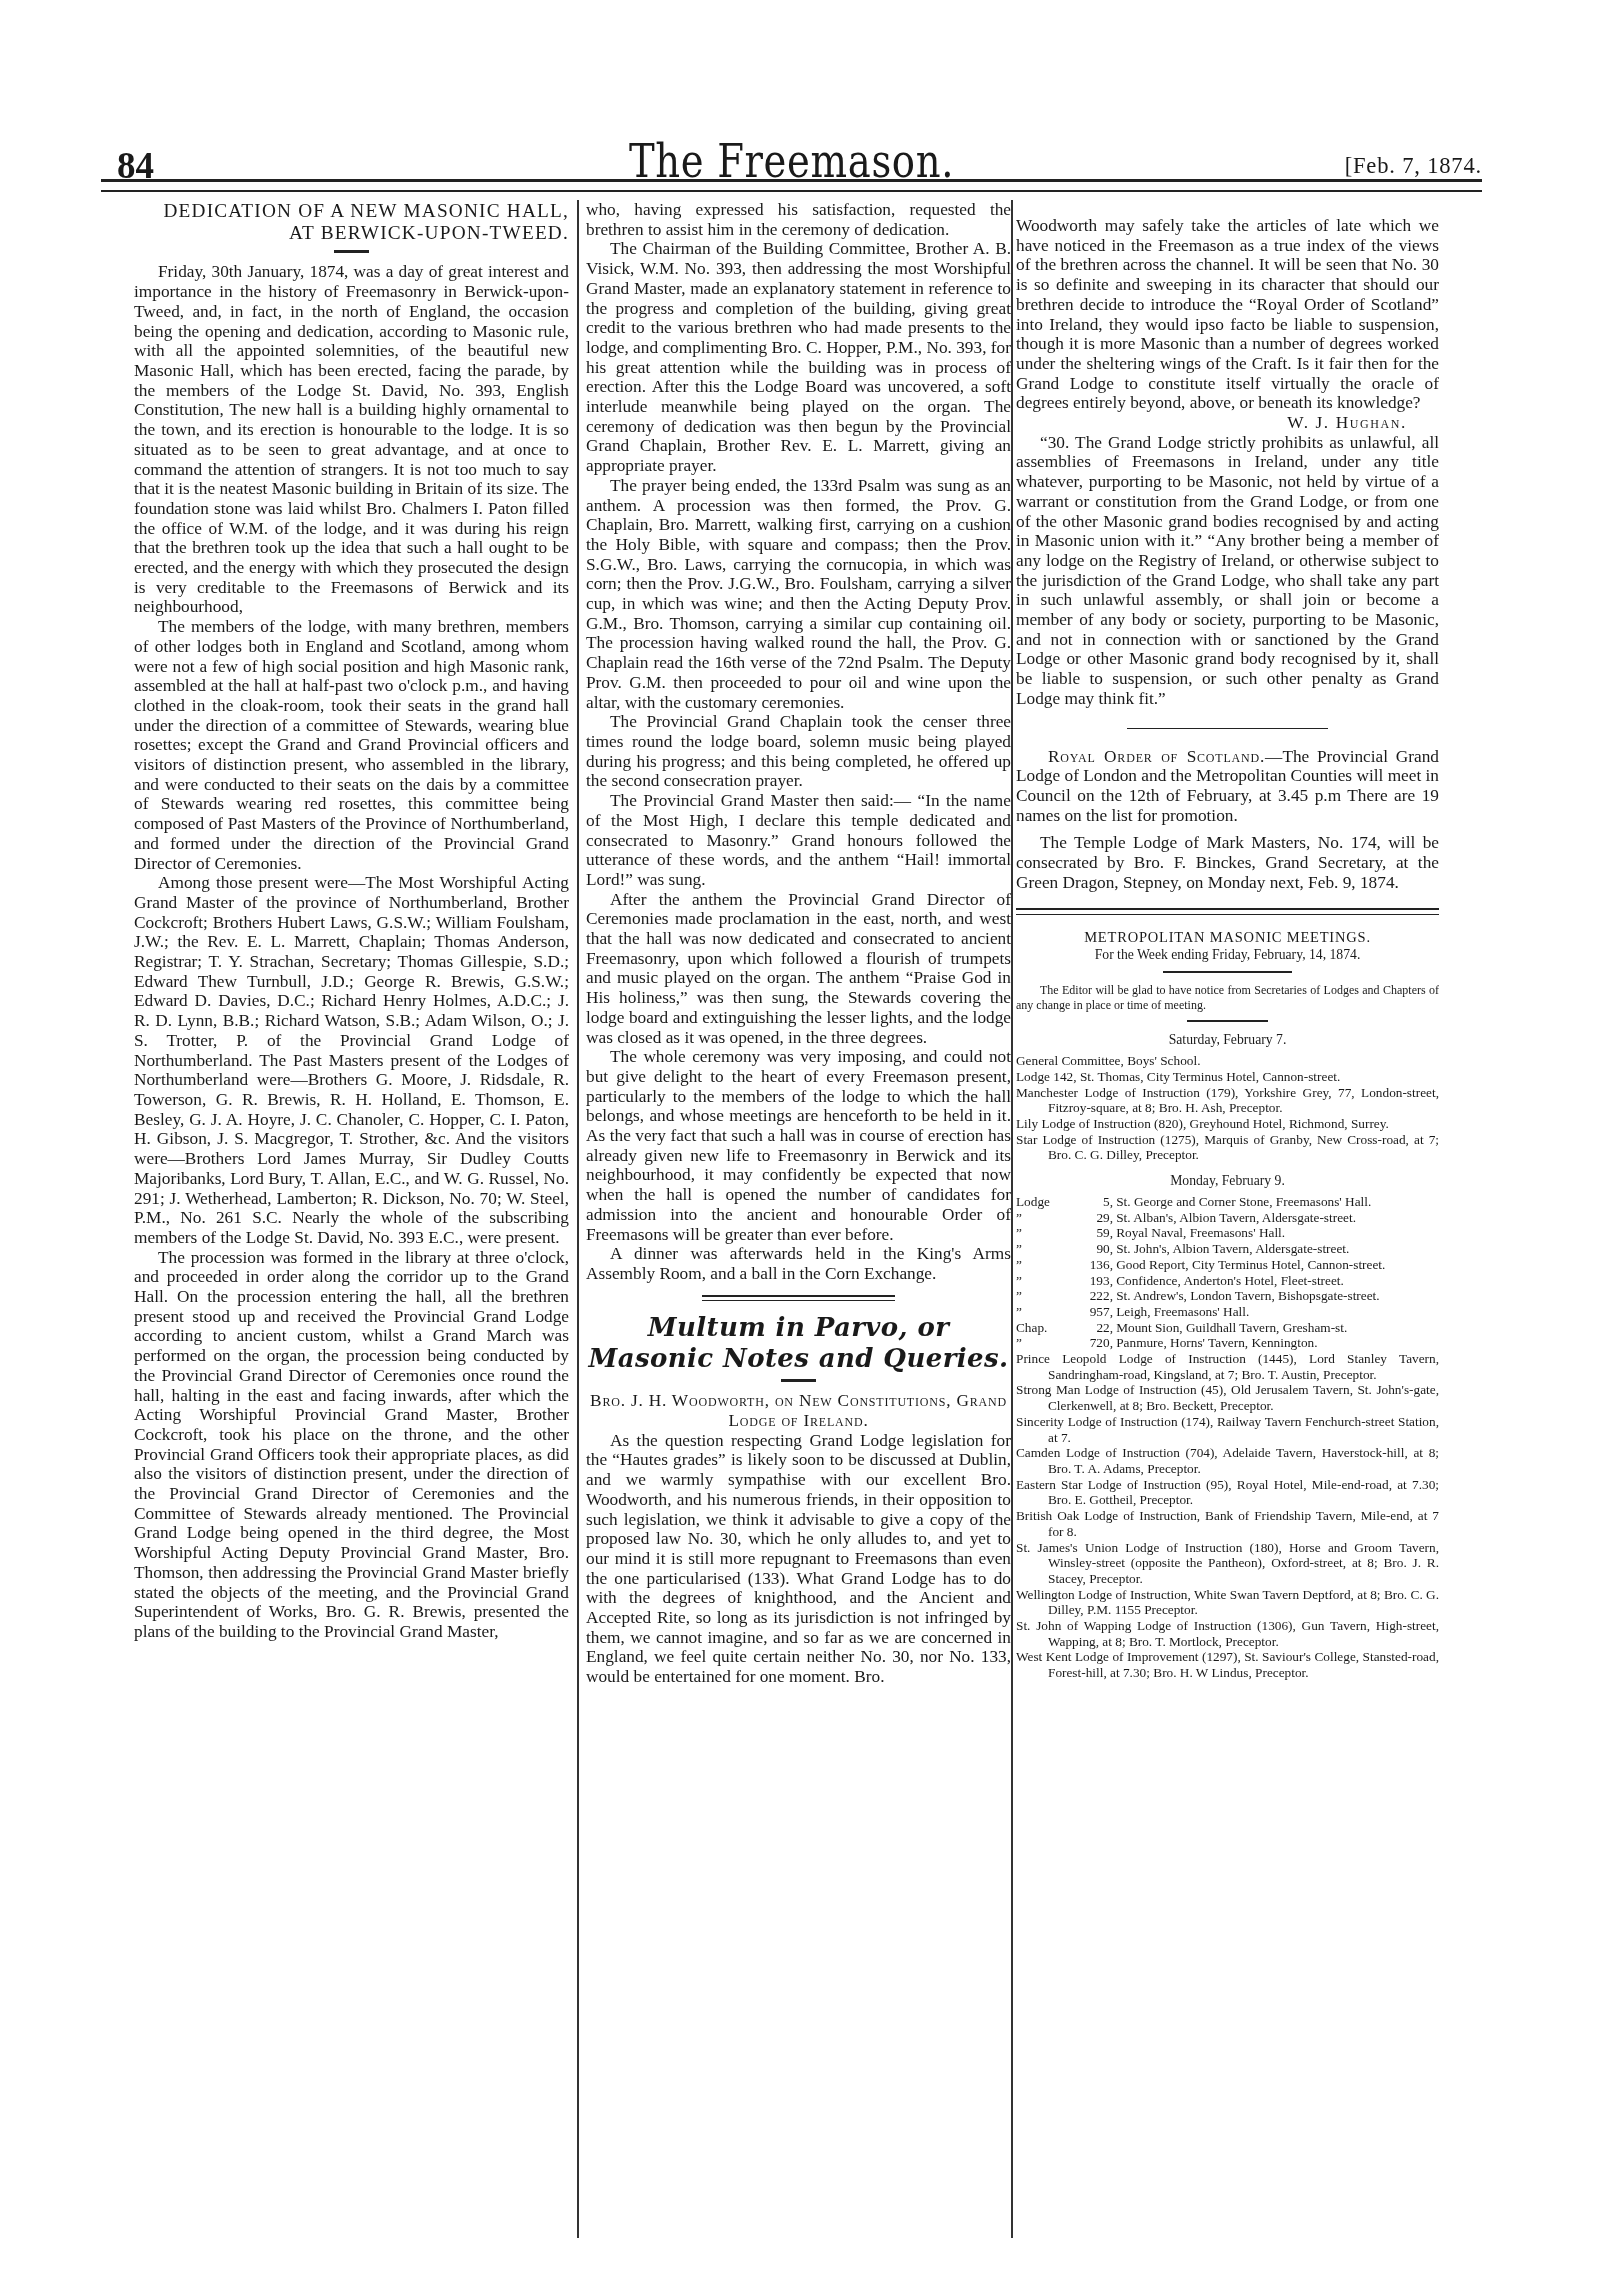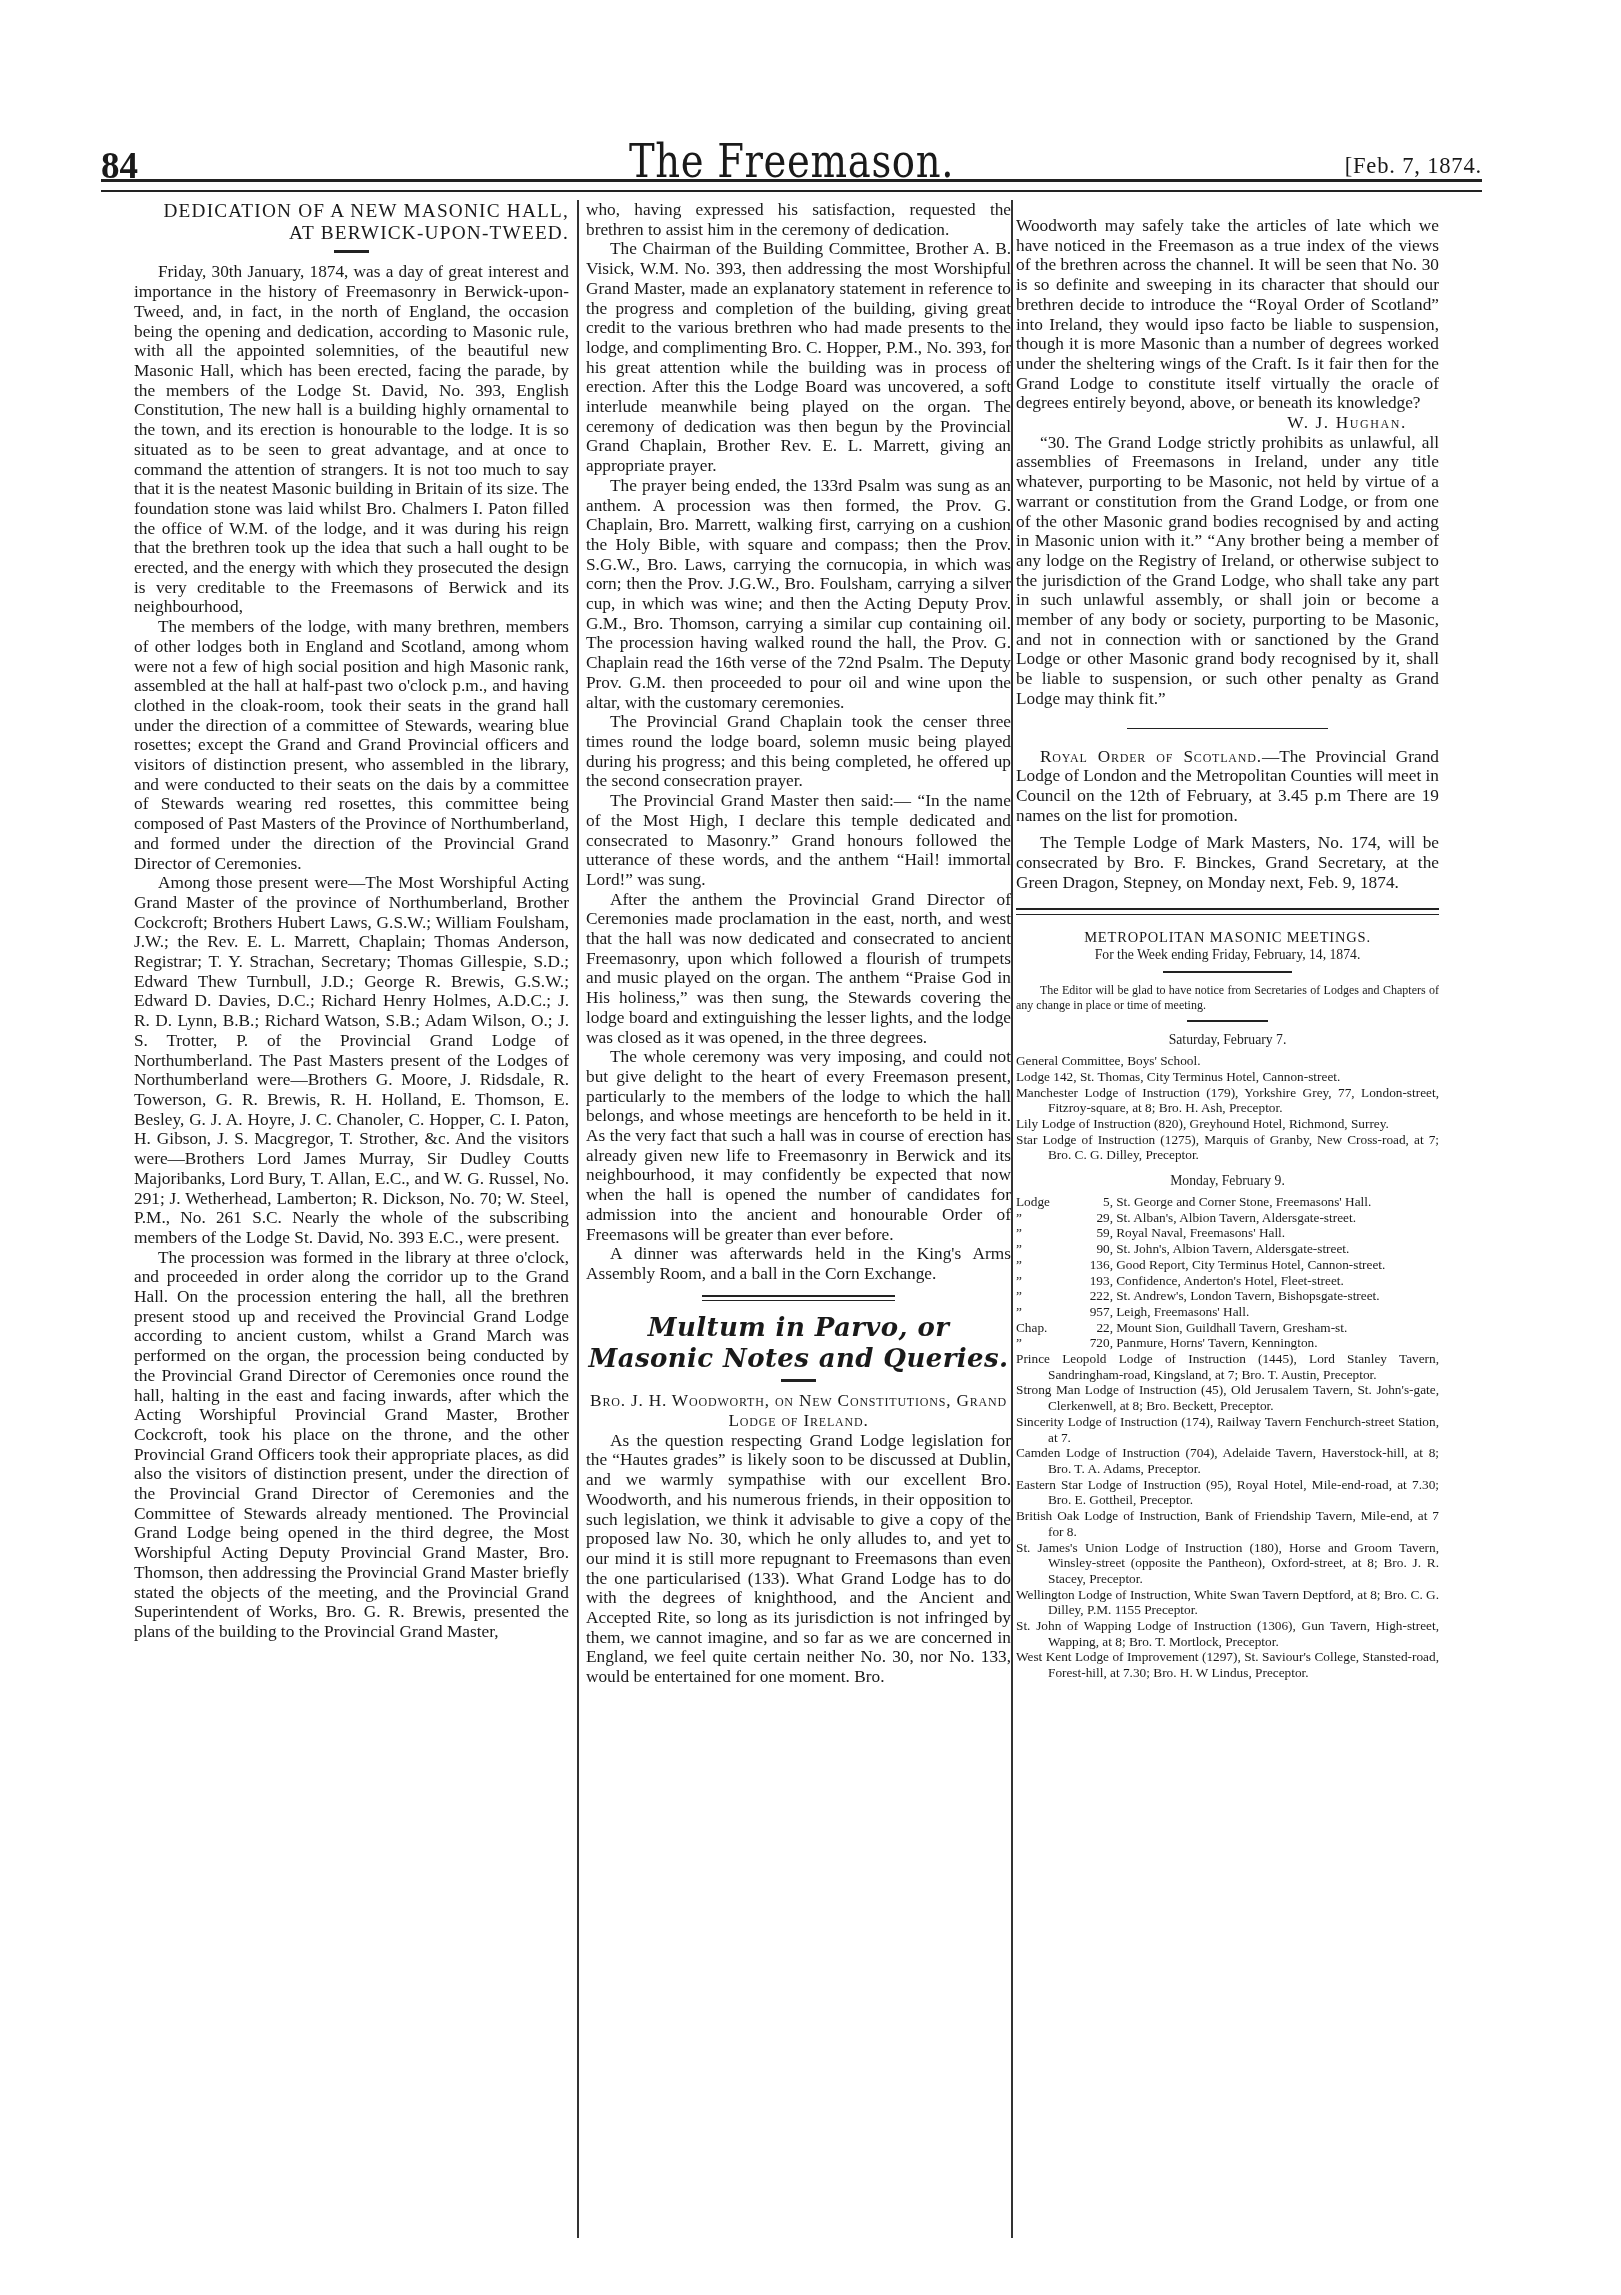--- a/index.html
+++ b/index.html
@@ -1,37 +1,37 @@
 <!DOCTYPE html>
 <html style="font-size:13px"><head>
 <meta charset="utf-8">
 <style>
   html, body { margin: 0; padding: 0; background: #ffffff; }
   body {
     width: 1621px; height: 2295px; position: relative; overflow: hidden;
     font-family: "Liberation Serif", "DejaVu Serif", serif; color: #1a1a1a;
   }
   .masthead { position: absolute; left: 101px; top: 129px; width: 1381px; height: 56px; }
-  .page-num { position: absolute; left: 0; top: 14.5px; font-size: 37px; font-weight: bold; }
+  .page-num { position: absolute; left: 16px; top: 14.5px; font-size: 37px; font-weight: bold; }
   .paper-title { position: absolute; left: 0; right: 0; top: 4px; text-align: center; font-family: "DejaVu Serif", serif; font-size: 47px; letter-spacing: 0.8px; transform: scaleX(0.82); }
   .issue-date { position: absolute; right: 0; top: 24px; font-size: 22.6px; letter-spacing: 0.8px; }
   .rule-top { position: absolute; left: 101px; top: 179px; width: 1381px; height: 8px; border-top: 3.2px solid #222; border-bottom: 2.4px solid #222; }
   .col { position: absolute; top: 200px; font-size: 17.3px; line-height: 19.7px; text-align: justify; hyphens: auto; }
   .col p { margin: 0; text-indent: 24px; }
   .col p.noind { text-indent: 0; }
   #col1 { left: 134px; width: 435px; }
   #col2 { left: 586px; width: 425px; }
   #col3 { left: 1016px; width: 423px; }
   .vrule { position: absolute; width: 1.6px; background: #333; }
   .headline { text-align: right; font-size: 19.3px; line-height: 22px; letter-spacing: 1.2px; margin-bottom: 6.4px; text-indent: 0 !important; }
   .short-rule { width: 35px; height: 2.4px; background: #222; margin: 4.8px auto 9.7px; }
   .double-rule { width: 193px; margin: 11.3px auto; border-top: 2.4px solid #222; border-bottom: 1.6px solid #222; height: 3.2px; }
   .section-rule { width: 201px; margin: 9.7px auto; border-top: 1.6px solid #222; }
   .blackletter { text-align: center; font-family: "DejaVu Serif", serif; font-size: 26px; line-height: 31px; font-style: italic; font-weight: bold; letter-spacing: 0.4px; margin: 6.4px 0 4.8px; }
-  .smallcaps { font-variant: small-caps; letter-spacing: 0.8px; }
+  .smallcaps { font-variant: small-caps; letter-spacing: 0.8px; margin-left: 8px; }
   .signature { text-align: right; padding-right: 32px; font-variant: small-caps; letter-spacing: 1.6px; text-indent: 0 !important; }
   .meet-title { text-align: center; font-size: 14.5px; line-height: 17.7px; letter-spacing: 0.8px; }
   .meet-sub { text-align: center; font-size: 13.7px; line-height: 16px; }
   .meet-note { font-size: 12px; line-height: 15.3px; text-indent: 16px; }
   .day-head { text-align: center; font-size: 13.7px; margin: 8px 0 3.2px; }
   .meet-list { font-size: 13.3px; line-height: 15.7px; }
   .meet-entry { padding-left: 32px; text-indent: -32px; text-align: justify; }
   .meet-row { display: flex; }
   .meet-row .lab { width: 58px; flex: none; }
   .meet-row .num { width: 39px; flex: none; text-align: right; padding-right: 3.2px; }

